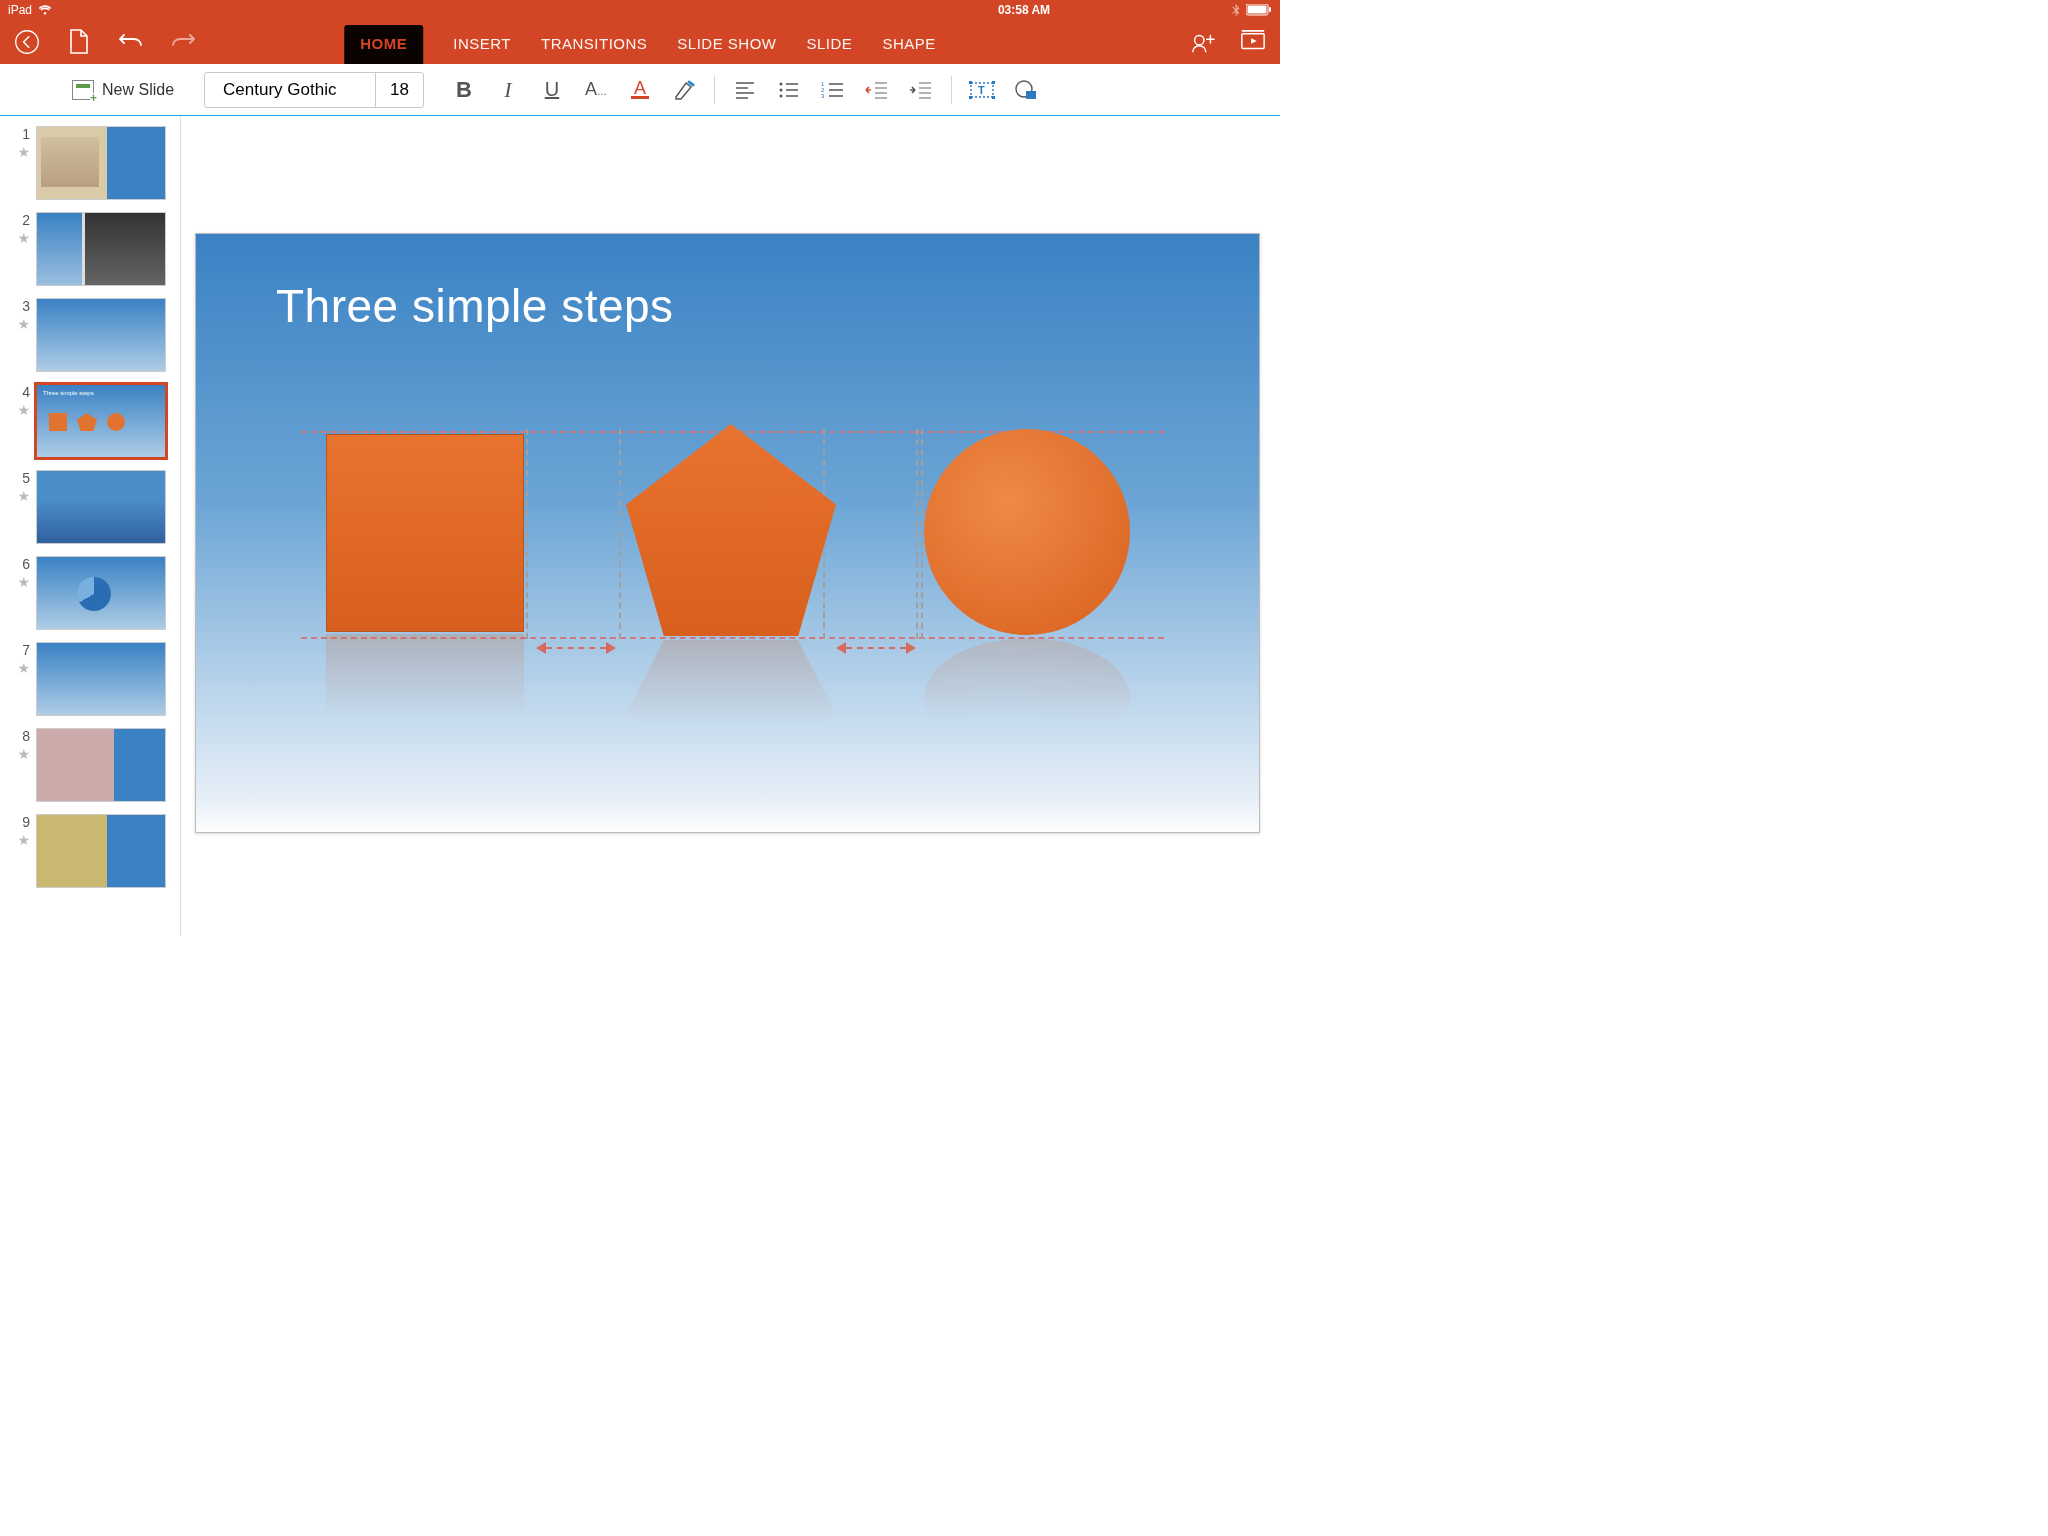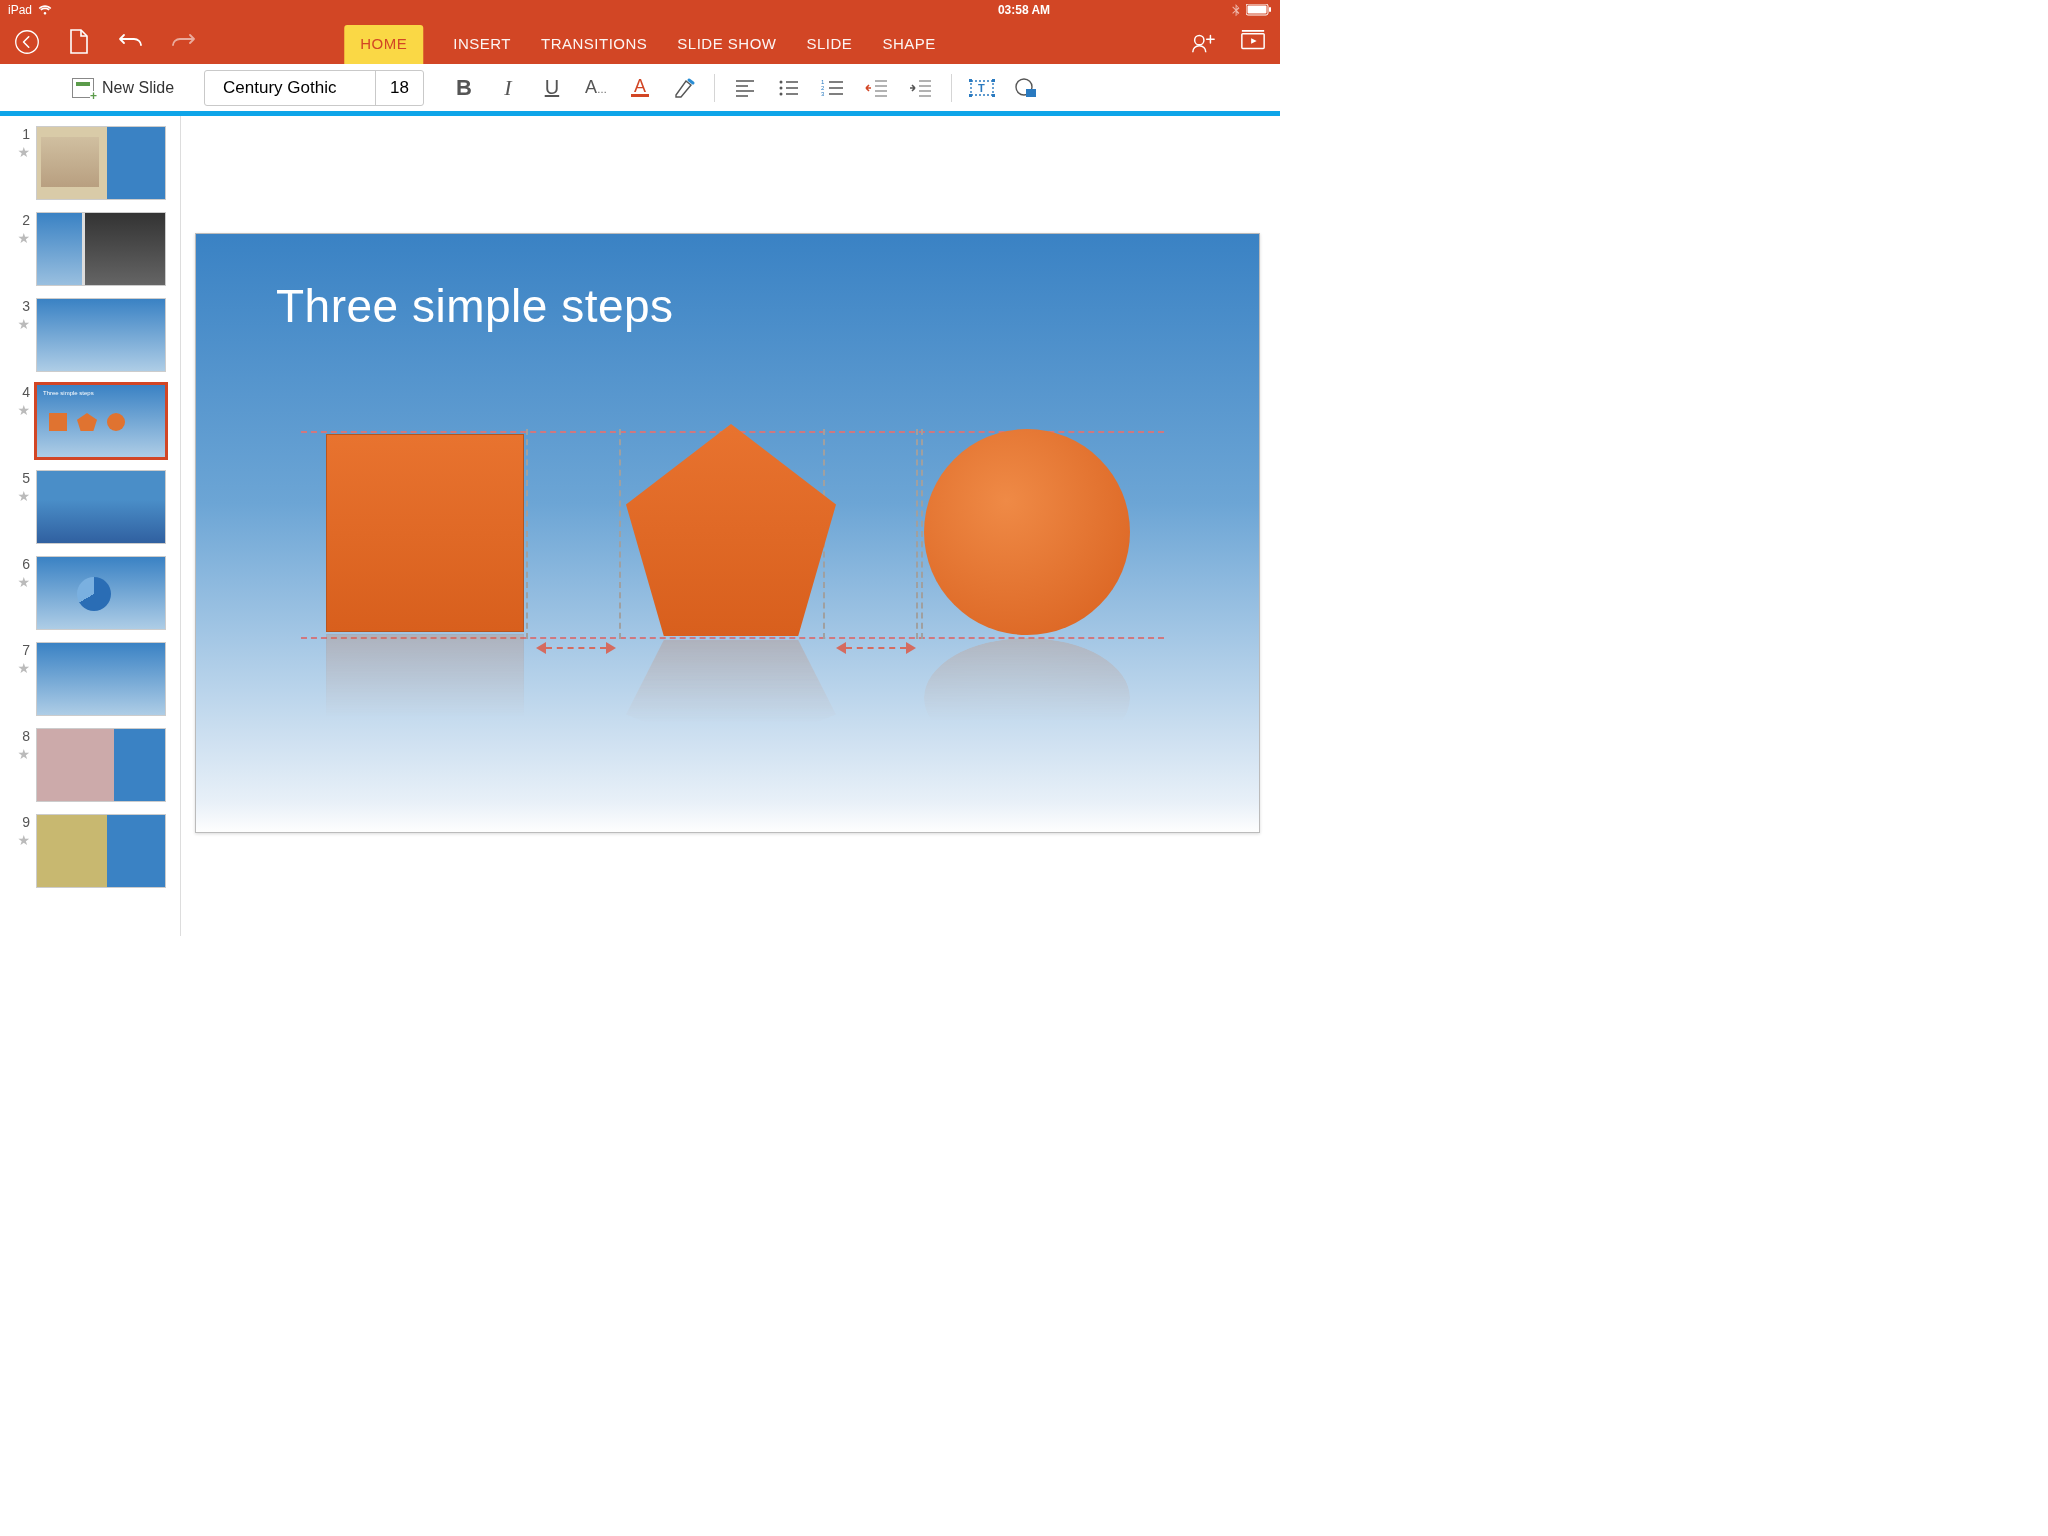--- a/index.html
+++ b/index.html
@@ -15,24 +15,24 @@
 .doc-title { text-align:center; font-size:15px; font-weight:300; padding:4px 0 0 0; }
 .header-row { display:flex; align-items:center; height:44px; position:relative; }
 .header-left { display:flex; align-items:center; gap:26px; padding-left:14px; }
 .header-right { position:absolute; right:14px; display:flex; gap:24px; align-items:center; }
 .hicon { width:26px; height:26px; color:#fff; display:flex; align-items:center; justify-content:center; cursor:pointer; }
 .hicon.disabled { opacity:.55; }
 
 
 .tabs { position:absolute; left:50%; transform:translateX(-50%); display:flex; align-items:flex-end; gap:30px; height:100%; }
 .tab { font-size:15px; letter-spacing:0.5px; font-weight:400; color:#fff; cursor:pointer; padding:10px 0 12px 0; opacity:.95; }
-.tab.active { background:#fde047; color:#d24625; padding:10px 16px 12px 16px; border-radius:3px 3px 0 0; font-weight:400; }
-
-
-.ribbon { height:52px; border-bottom:5px solid #0ea5e9; display:flex; align-items:center; padding:0 10px 0 60px; gap:0; }
+.tab.active { background:#000000; color:#d24625; padding:10px 16px 12px 16px; border-radius:3px 3px 0 0; font-weight:700; }
+
+
+.ribbon { height:52px; border-bottom:1px solid #0ea5e9; display:flex; align-items:center; padding:0 10px 0 60px; gap:0; }
 .newslide-btn { display:flex; align-items:center; gap:8px; font-size:16px; color:#333; padding:6px 12px; cursor:pointer; }
 .newslide-icon { width:22px; height:20px; border:1px solid #888; position:relative; }
 .newslide-icon::before { content:""; position:absolute; left:3px; top:3px; width:14px; height:4px; background:#5b9b4a; }
 .newslide-icon::after { content:"+"; position:absolute; right:-4px; bottom:-4px; color:#5b9b4a; font-weight:bold; font-size:12px; background:#fff; line-height:10px; }
 .font-box { display:flex; border:1px solid #c9c9c9; border-radius:3px; height:36px; margin-left:18px; }
 .font-name { padding:0 18px; display:flex; align-items:center; font-size:17px; min-width:170px; }
 .font-size { border-left:1px solid #c9c9c9; padding:0 14px; display:flex; align-items:center; font-size:17px; }
 .ricon { width:44px; height:44px; display:flex; align-items:center; justify-content:center; cursor:pointer; color:#555; font-size:20px; }
 .divider { width:1px; height:28px; background:#d5d5d5; margin:0 8px; }
 

